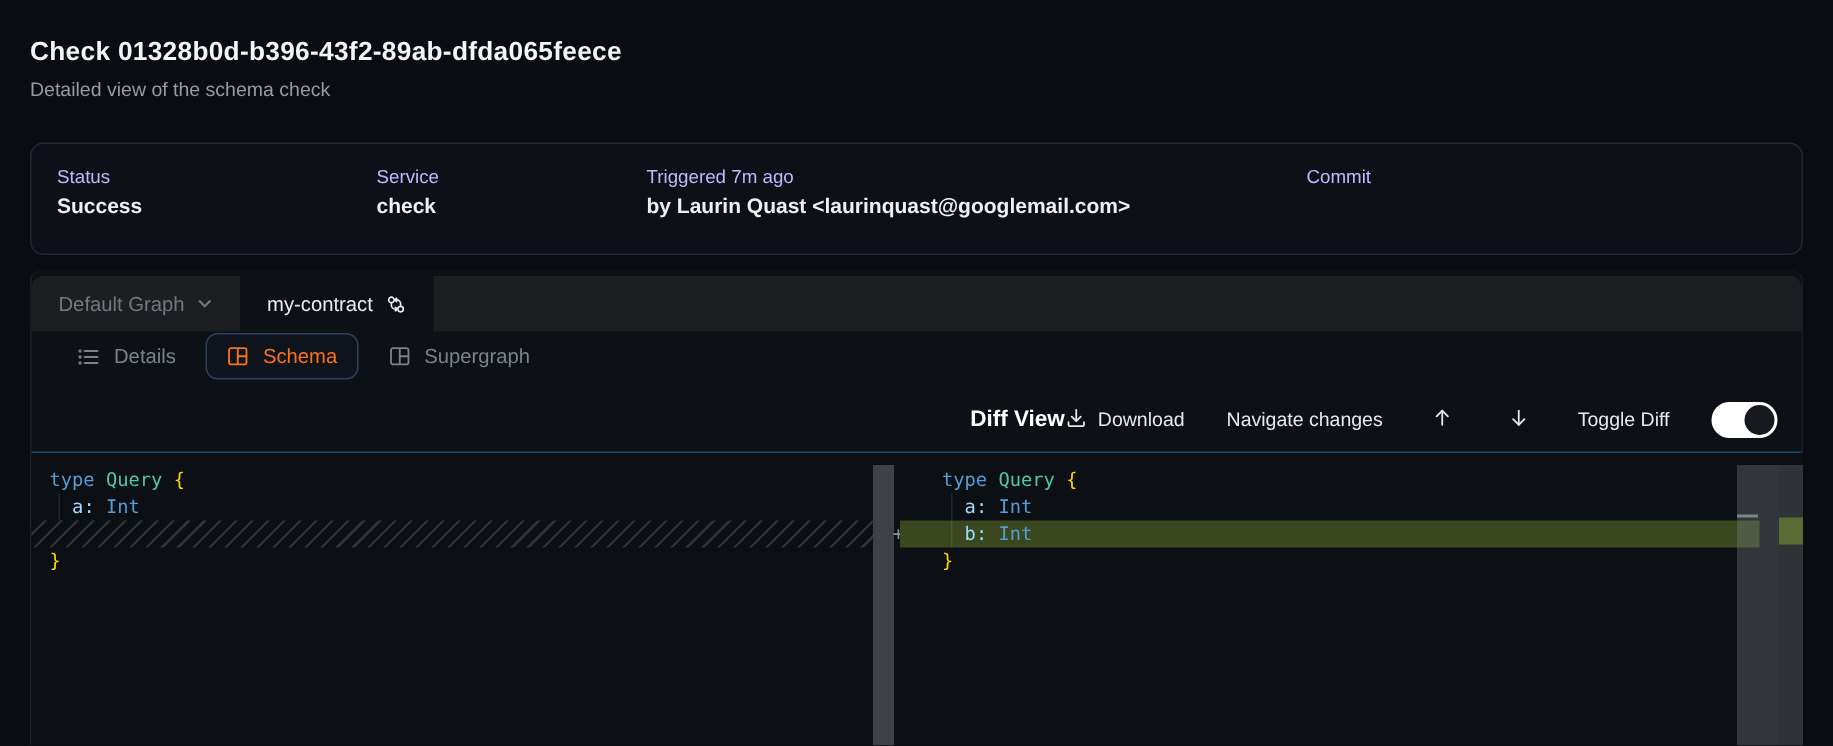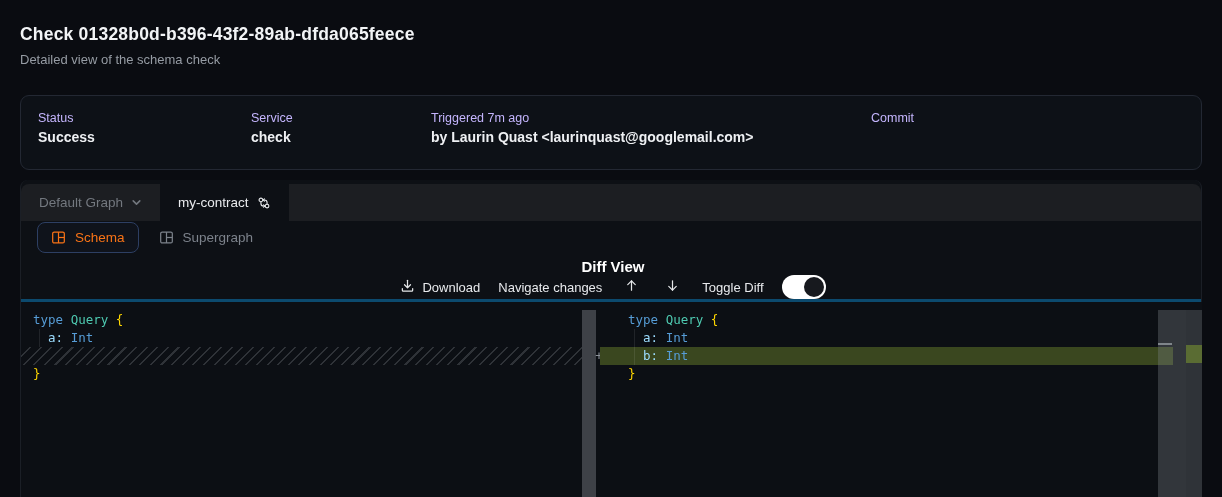--- a/index.html
+++ b/index.html
@@ -42,24 +42,24 @@
   .viewtabs { position:absolute; left:0; top:37px; width:100%; height:41px;
     display:flex; align-items:center; padding-left:16px; gap:6px; }
   .vtab { display:flex; align-items:center; gap:9px; padding:7px 13px;
     font-size:13.5px; font-weight:500; color:#7c828b; border:1px solid transparent;
     border-radius:8px; cursor:pointer; background:none; }
   .vtab.active { color:#f97316; border-color:#2d3f63; background:#0f131b; }
   .vtab svg { display:block; }
 
   
   .diffbar { position:absolute; left:0; top:78px; width:100%; height:44px;
-    border-bottom:3px solid #0c4a6e; display:flex; align-items:center;
-    justify-content:flex-start; padding:0 16px 0 20px;flex-direction:column; }
+    border-bottom:1px solid #0c4a6e; display:flex; align-items:center;
+    justify-content:flex-end; padding:0 16px 0 20px; }
   .difftitle { font-size:15px; font-weight:700; color:#ffffff; }
-  .tools { display:flex; align-items:center; gap:18px; }
+  .tools { display:flex; align-items:center; gap:28px; }
   .tool { display:flex; align-items:center; gap:7px; background:none; border:none;
     color:#e8eaed; font-size:13px; font-family:inherit; cursor:pointer; }
   .arrowbtn { background:none; border:none; cursor:pointer; display:flex; align-items:center; padding:0 4px; }
   .navlabel, .togglelabel { font-size:13px; color:#e8eaed; }
   .switch { width:44px; height:24px; border-radius:12px; background:#ffffff;
     position:relative; cursor:pointer; }
   .switch .knob { position:absolute; top:2px; left:22px; width:20px; height:20px;
     border-radius:50%; background:#17191e; }
 
   
@@ -135,20 +135,31 @@
             <circle cx="11.5" cy="11.5" r="2.1"></circle>
             <path d="M4.5 6.8v1.7a3 3 0 0 0 3 3h1.2"></path>
             <path d="M7.5 10.2l1.4 1.3-1.4 1.3"></path>
             <path d="M11.5 9.2V7.5a3 3 0 0 0-3-3H7.3"></path>
             <path d="M8.5 3.2L7.1 4.5l1.4 1.3"></path>
           </svg>
         </span>
       </div>
     </div>
   <div class="viewtabs" id="view-tabs">
+      <button class="vtab">
+        <span>
+          <svg width="16" height="16" viewBox="0 0 16 16" fill="none" stroke="currentColor" stroke-width="1.4" stroke-linecap="round">
+            <circle cx="2.4" cy="4" r=".4" fill="currentColor"></circle>
+            <circle cx="2.4" cy="8" r=".4" fill="currentColor"></circle>
+            <circle cx="2.4" cy="12" r=".4" fill="currentColor"></circle>
+            <path d="M5.5 4h8.5M5.5 8h8.5M5.5 12h8.5"></path>
+          </svg>
+        </span>
+        <span>Details</span>
+      </button>
       <button class="vtab active">
         <span>
           <svg width="15" height="15" viewBox="0 0 16 16" fill="none" stroke="currentColor" stroke-width="1.3" stroke-linejoin="round">
             <rect x="1.8" y="2.2" width="12.4" height="11.6" rx="1.6"></rect>
             <path d="M8 2.2v11.6"></path>
             <path d="M8 8h6.2"></path>
           </svg>
         </span>
         <span>Schema</span>
       </button>

